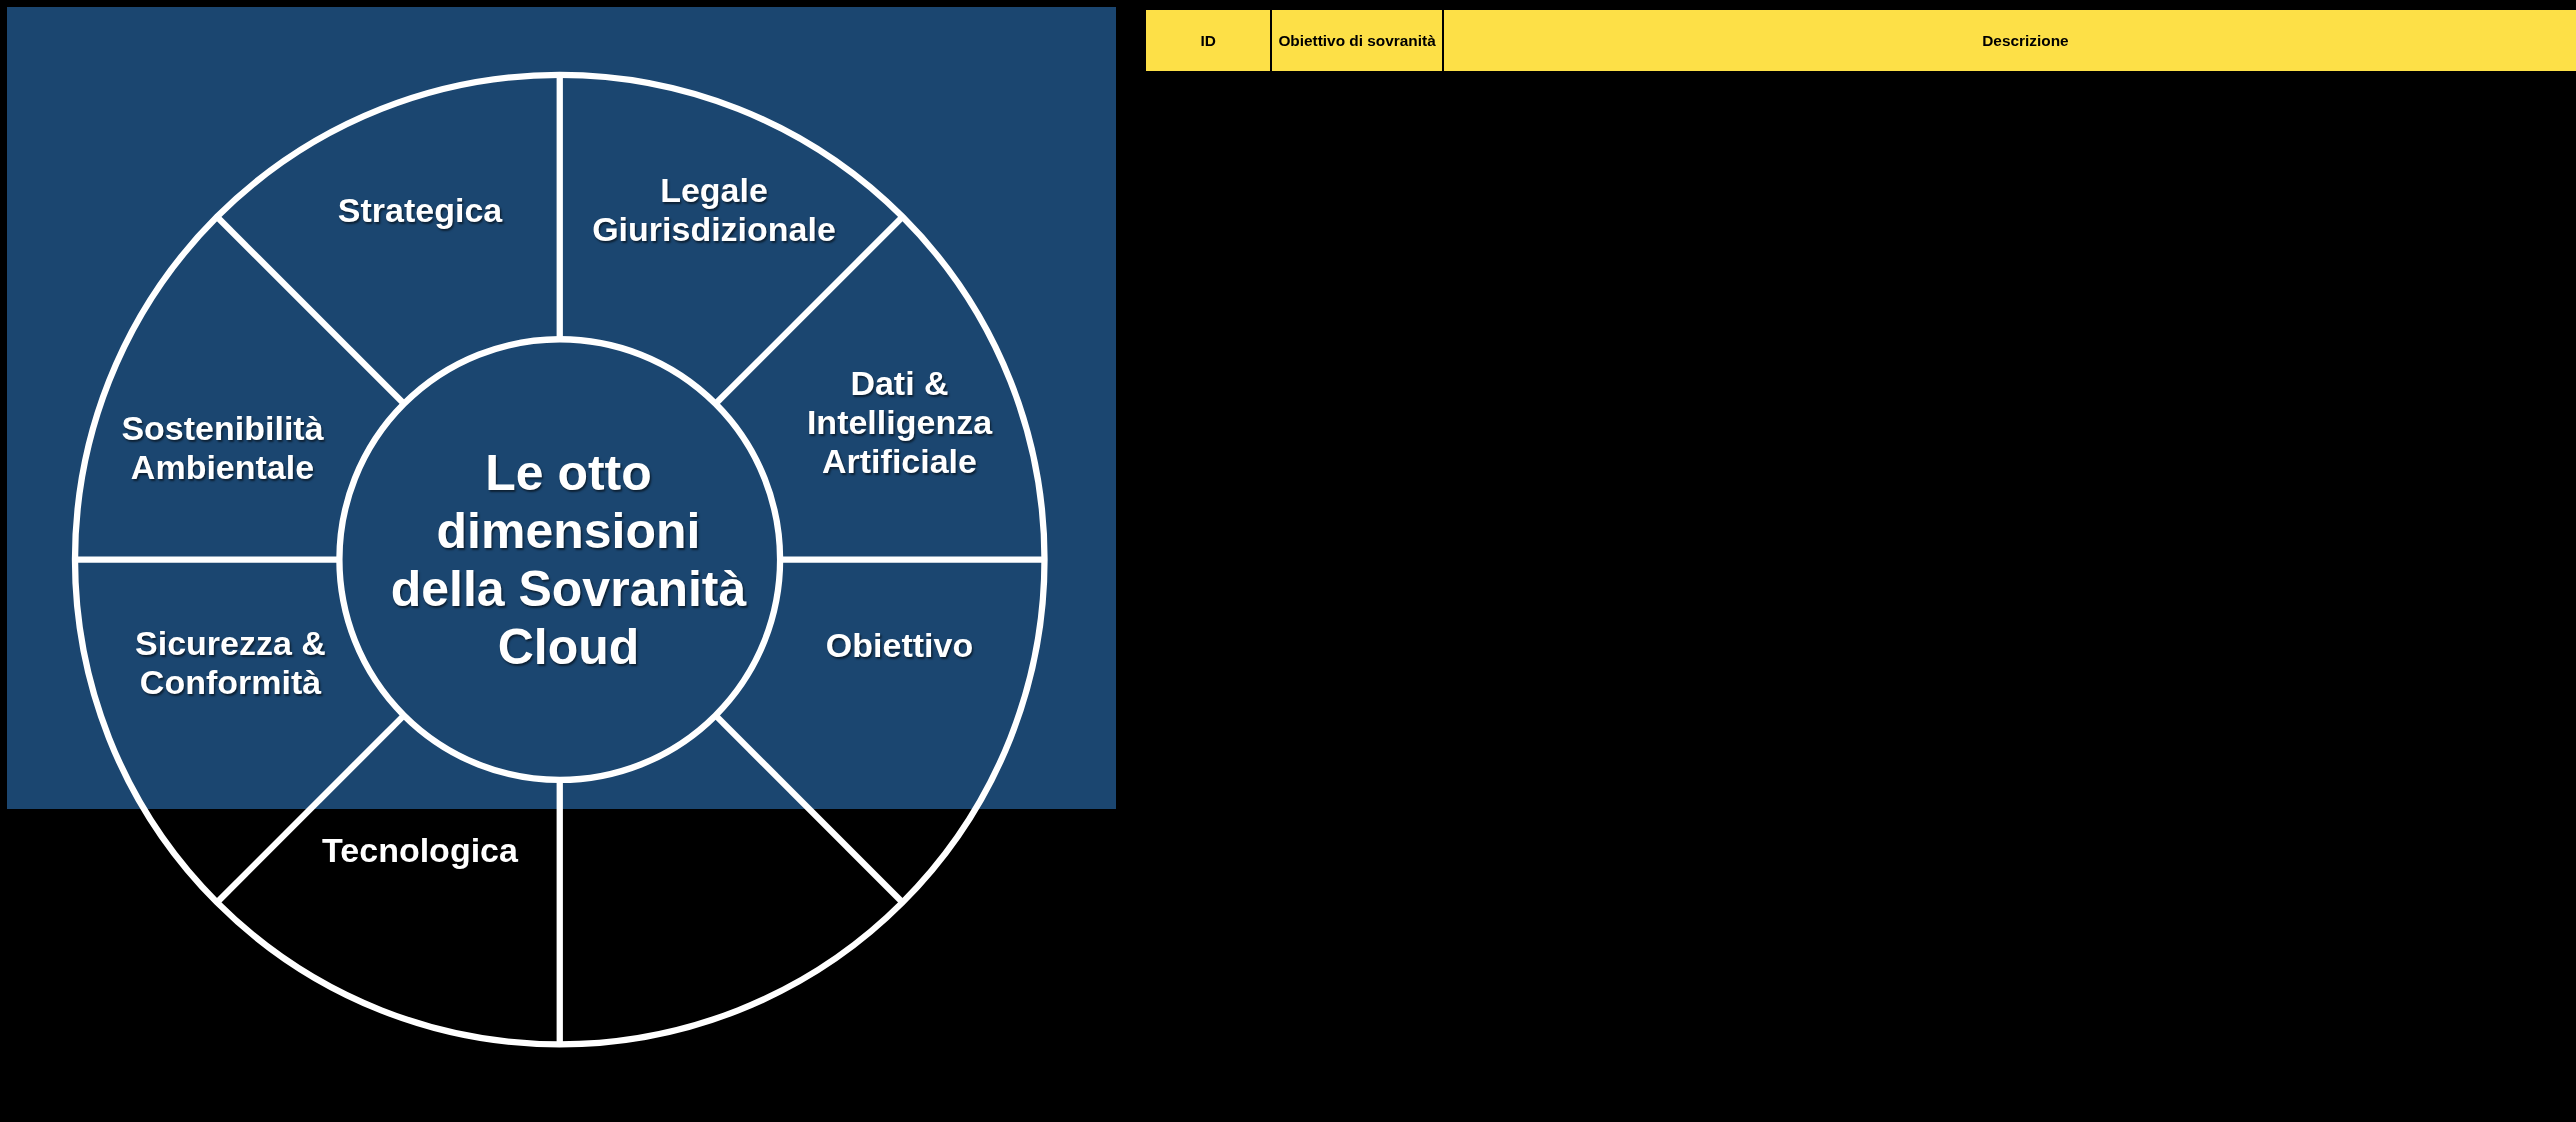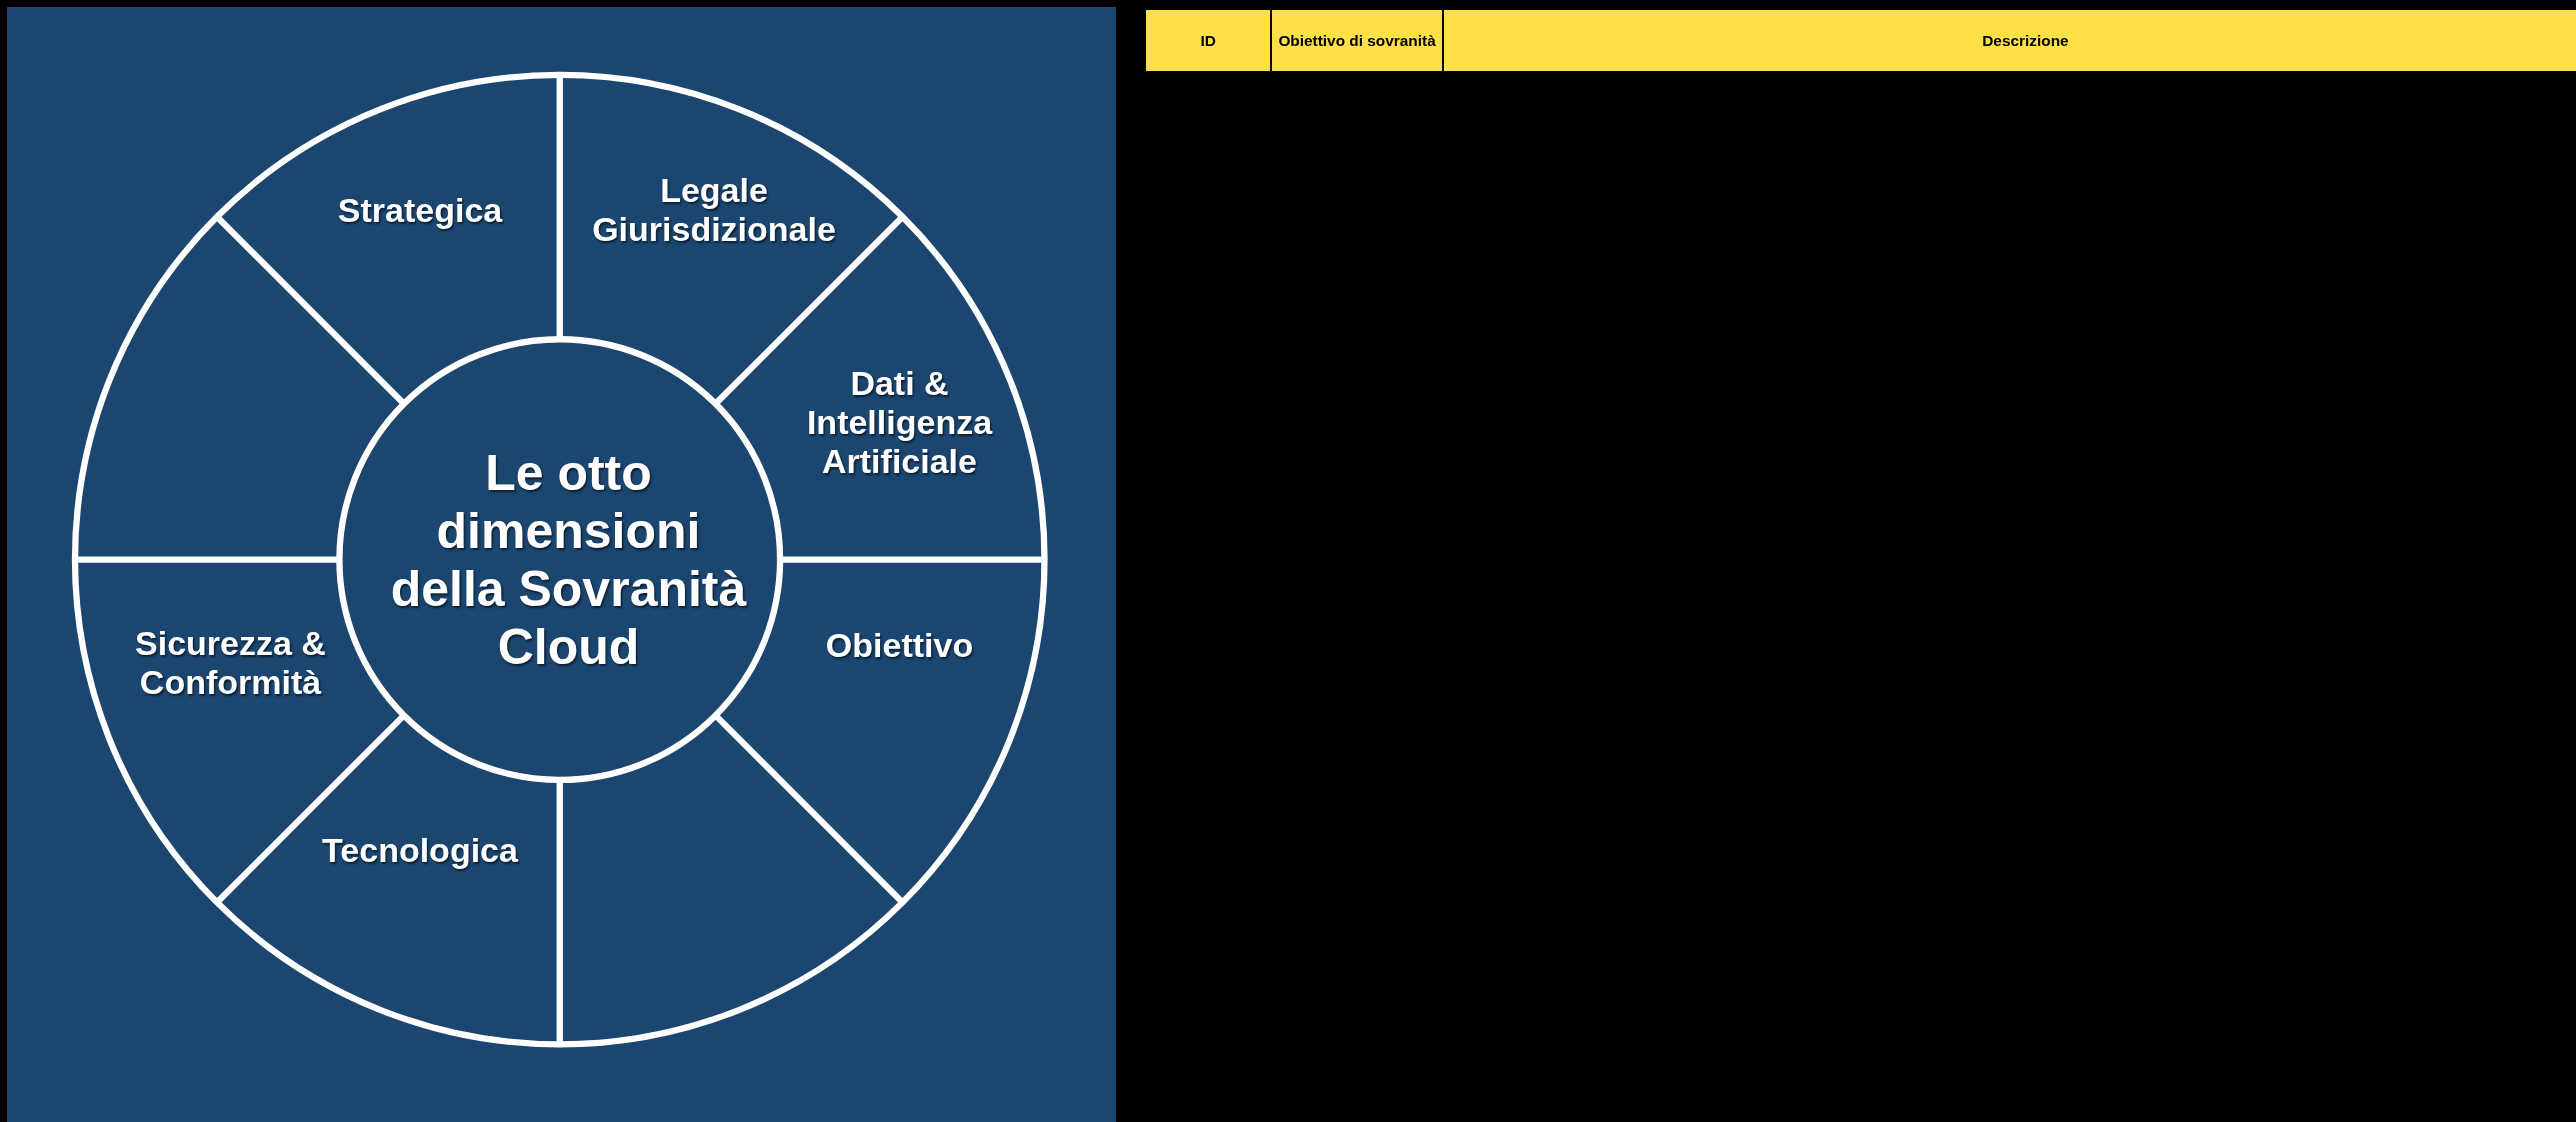--- a/index.html
+++ b/index.html
@@ -14,21 +14,21 @@
     overflow: hidden;
     font-family: "Liberation Sans", sans-serif;
   }
 
   
   #diagram-panel {
     position: absolute;
     left: 7px;
     top: 7px;
     width: 1109px;
-    height: 1115px;
+    height: 802px;
     background: #1b4670;
   }
 
   #wheel-svg {
     position: absolute;
     left: 0px;
     top: 0px;
     width: 1109px;
     height: 1115px;
     display: block;
@@ -139,20 +139,22 @@
 Giurisdizionale</div>
 
   <div class="wheel-label seg-label lbl-operativa">Obiettivo</div>
 
 
   <div class="wheel-label seg-label lbl-tecnologica">Tecnologica</div>
 
   <div class="wheel-label seg-label lbl-sicurezza">Sicurezza &amp;
 Conformità</div>
 
+  <div class="wheel-label seg-label lbl-sostenibilita">Sostenibilità
+Ambientale</div>
 
   <div class="wheel-label hub-label lbl-hub">Le otto dimensioni
 della Sovranità
 Cloud</div>
 </div>
 
 <table id="sovereignty-table">
   <thead>
     <tr>
       <th class="col-id">ID</th>

